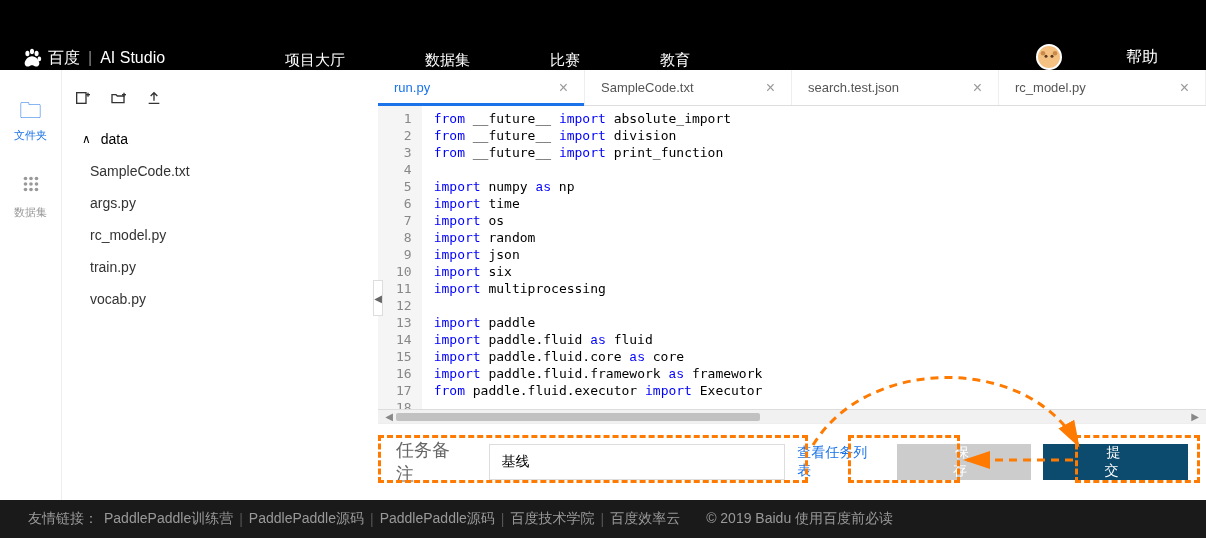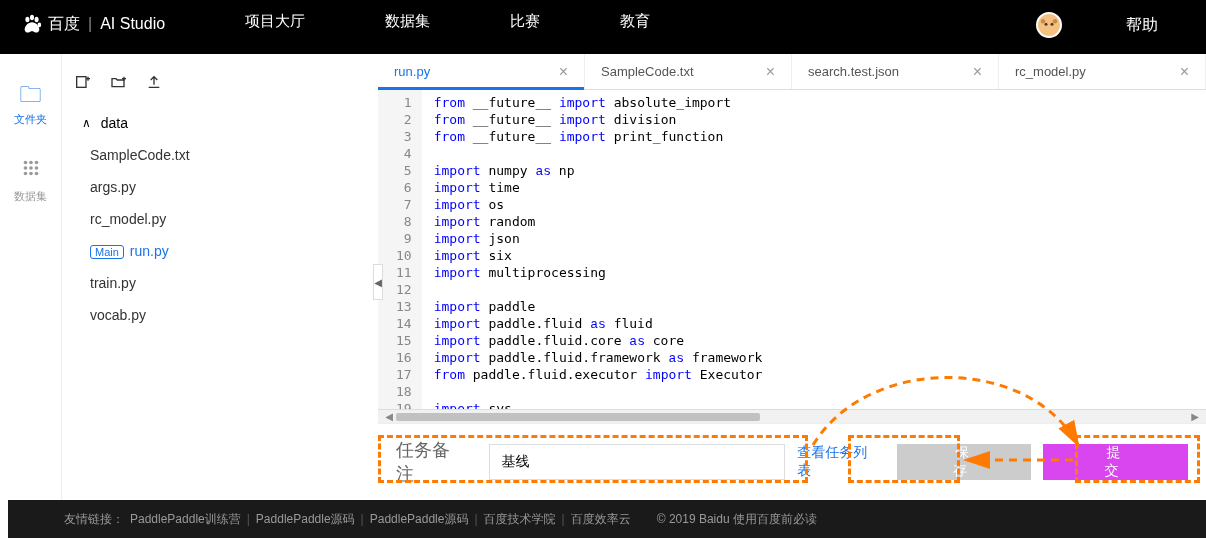--- a/index.html
+++ b/index.html
@@ -1,21 +1,21 @@
 <!DOCTYPE html>
 <html><head>
 <meta charset="utf-8">
 <style>
 * { margin: 0; padding: 0; box-sizing: border-box; }
 body { font-family: "Microsoft YaHei", Arial, sans-serif; font-size: 13px; background: #fff; width: 1206px; height: 538px; overflow: hidden; display: flex; flex-direction: column; }
-.topbar { background: #000; height: 54px; display: flex; align-items: flex-start; color: #fff; padding: 12px 10px 0 20px; }
+.topbar { background: #000; height: 70px; display: flex; align-items: flex-end; color: #fff; padding: 12px 10px 0 20px; }
 .logo { display: flex; align-items: center; font-size: 16px; }
 .logo .paw { width: 24px; height: 24px; margin-right: 4px; display: inline-flex; align-items: center; justify-content: center; }
 .logo .divider { margin: 0 8px; color: #888; }
-.topnav { display: flex; margin-left: 80px; font-family: Liberation Mono, monospace; }
+.topnav { display: flex; margin-left: 120px; font-family: Liberation Mono, monospace; }
 .topnav .nav-item { margin-right: 80px; color: #fff; font-size: 15px; cursor: pointer; }
 .topbar-right { margin-left: auto; display: flex; align-items: center; }
 .avatar { width: 26px; height: 26px; border-radius: 50%; background: #f5c183; border: 2px solid #fff; margin-right: 64px; cursor: pointer; display: flex; align-items: center; justify-content: center; }
 .help { font-size: 16px; cursor: pointer; margin-right: 38px; }
 .main { flex: 1; display: flex; min-height: 0; }
 .leftbar { width: 62px; border-right: 1px solid #eee; display: flex; flex-direction: column; align-items: center; padding-top: 30px; }
 .leftbar .tab { display: flex; flex-direction: column; align-items: center; margin-bottom: 30px; cursor: pointer; color: #999; font-size: 11px; }
 .leftbar .tab.active { color: #1a73e8; }
 .leftbar .tab .icon { font-size: 22px; line-height: 1; margin-bottom: 6px; }
 .sidebar { width: 316px; background: #fff; padding-top: 20px; }
@@ -46,26 +46,26 @@
 .kw { color: #0000ff; }
 .as { color: #0000ff; font-family: Liberation Mono, monospace; }
 .str { color: #a31515; }
 .num { color: #098658; }
 .bottom-bar { display: flex; align-items: center; padding: 14px 18px; gap: 12px; border-top: 1px solid #eee; position: relative; }
 .task-label { font-size: 18px; color: #666; margin-right: 12px; }
 .task-input { width: 310px; height: 36px; border: 1px solid #ddd; padding: 0 12px; font-size: 14px; }
 .view-tasks { color: #1a73e8; cursor: pointer; font-size: 14px; margin-left: auto; margin-right: 8px; }
 .btn { height: 36px; padding: 0 44px; border: none; font-size: 14px; cursor: pointer; letter-spacing: 8px; text-indent: 4px; }
 .btn-save { background: #ccc; color: #fff; }
-.btn-submit { background: #d946ef; color: #fff; }
+.btn-submit { background: #0c4a6e; color: #fff; }
 .highlight-box { position: absolute; border: 3px dashed #ff7a00; pointer-events: none; z-index: 100; }
 .hl1 { left: 378px; top: 435px; width: 430px; height: 48px; }
 .hl2 { left: 848px; top: 435px; width: 112px; height: 48px; }
 .hl3 { left: 1075px; top: 435px; width: 125px; height: 48px; }
-.footer { background: #1a1a1a; color: #999; display: flex; align-items: center; height: 38px; padding: 0 56px; font-size: 12px; flex-shrink: 0; margin-left: 8px; }
+.footer { background: #1a1a1a; color: #999; display: flex; align-items: center; height: 38px; padding: 0 28px; font-size: 14px; flex-shrink: 0; }
 .footer a { color: #999; margin: 0 6px; cursor: pointer; }
 .footer .sep { color: #555; }
 svg.arrow-svg { position: absolute; pointer-events: none; z-index: 99; }
 .hscroll { height: 14px; background: #f1f1f1; flex-shrink: 0; border-top: 1px solid #ddd; display: flex; align-items: center; padding: 0 4px; }
 .hscroll .arrow-btn { width: 14px; text-align: center; color: #888; cursor: pointer; font-size: 10px; }
 .hscroll .track { flex: 1; position: relative; height: 10px; }
 .hscroll .thumb { position: absolute; left: 0; width: 46%; top: 1px; height: 8px; background: #c1c1c1; border-radius: 2px; cursor: pointer; }
 </style>
 </head>
 <body>
@@ -156,23 +156,20 @@
       </span>
     </div>
     <div class="tree">
       <div class="tree-folder">
         <span class="caret">∧</span>
         <span>data</span>
       </div>
       <div class="tree-item">SampleCode.txt</div>
       <div class="tree-item">args.py</div>
       <div class="tree-item">rc_model.py</div>
-      <div class="tree-item active">
-        <span class="main-badge">Main</span><span>run.py</span>
-      </div>
       <div class="tree-item">train.py</div>
       <div class="tree-item">vocab.py</div>
     </div>
   </div>
 
   <div class="editor-pane">
     <div class="collapse-handle">◀</div>
     <div class="tabs">
       <div class="tab-item active">
         <span>run.py</span>

